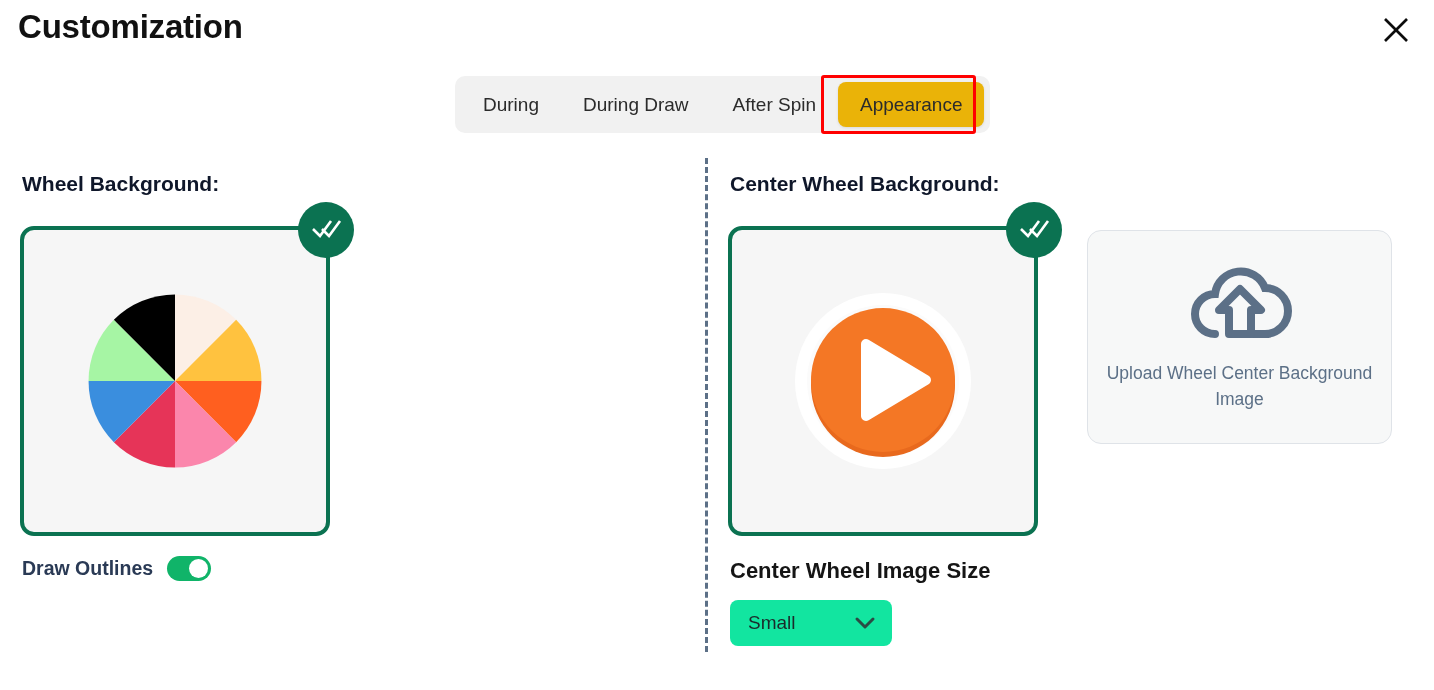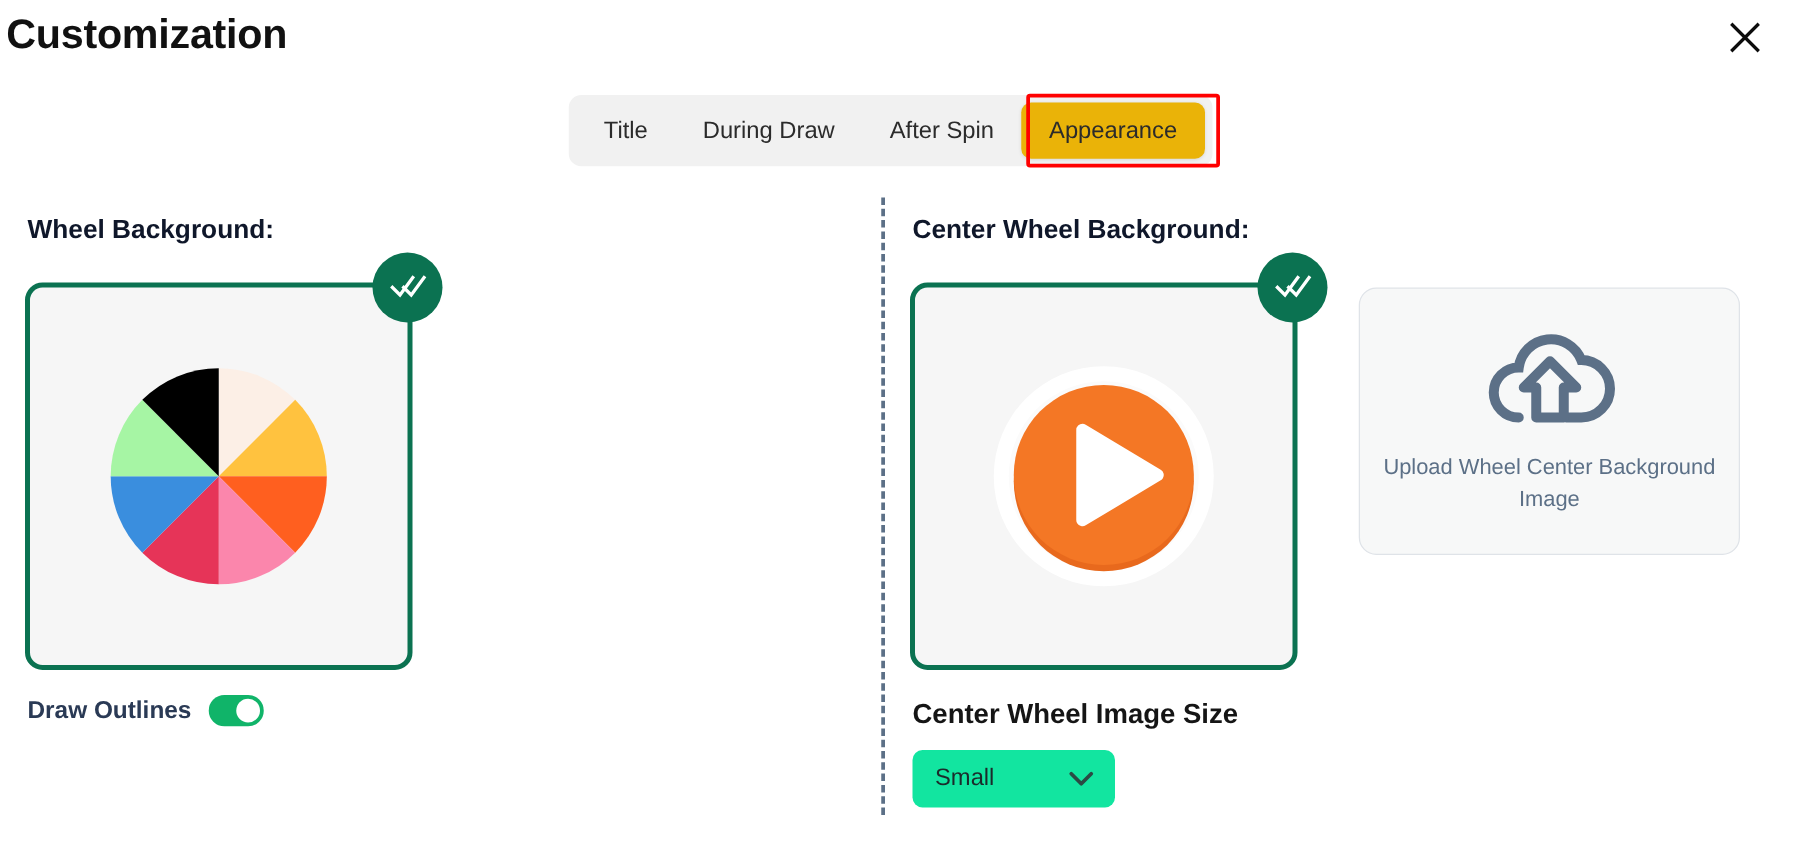--- a/index.html
+++ b/index.html
@@ -18,21 +18,21 @@
   .dialog {
     position: relative;
     width: 1434px;
     height: 690px;
     box-sizing: border-box;
   }
 
   
   .page-title {
     position: absolute;
-    left: 5px;
+    left: 18px;
     top: 8px;
     font-size: 33px;
     font-weight: bold;
     letter-spacing: -0.2px;
     color: #111111;
     white-space: nowrap;
   }
   .close-button {
     position: absolute;
     right: 16px;
@@ -237,21 +237,21 @@
   <div class="close-button">
     <span>
       <svg width="30" height="30" viewBox="0 0 30 30">
         <line x1="4" y1="4" x2="26" y2="26" stroke="#0c0c0c" stroke-width="2.6"></line>
         <line x1="26" y1="4" x2="4" y2="26" stroke="#0c0c0c" stroke-width="2.6"></line>
       </svg>
     </span>
   </div>
 
   <div class="tabbar">
-    <div class="tab">Title</div>
+    <div class="tab">During</div>
     <div class="tab">During Draw</div>
     <div class="tab">After Spin</div>
     <div class="tab active">Appearance</div>
   </div>
   <div class="tab-highlight"></div>
 
   <div class="divider"></div>
 
   <div class="col-left">
 

